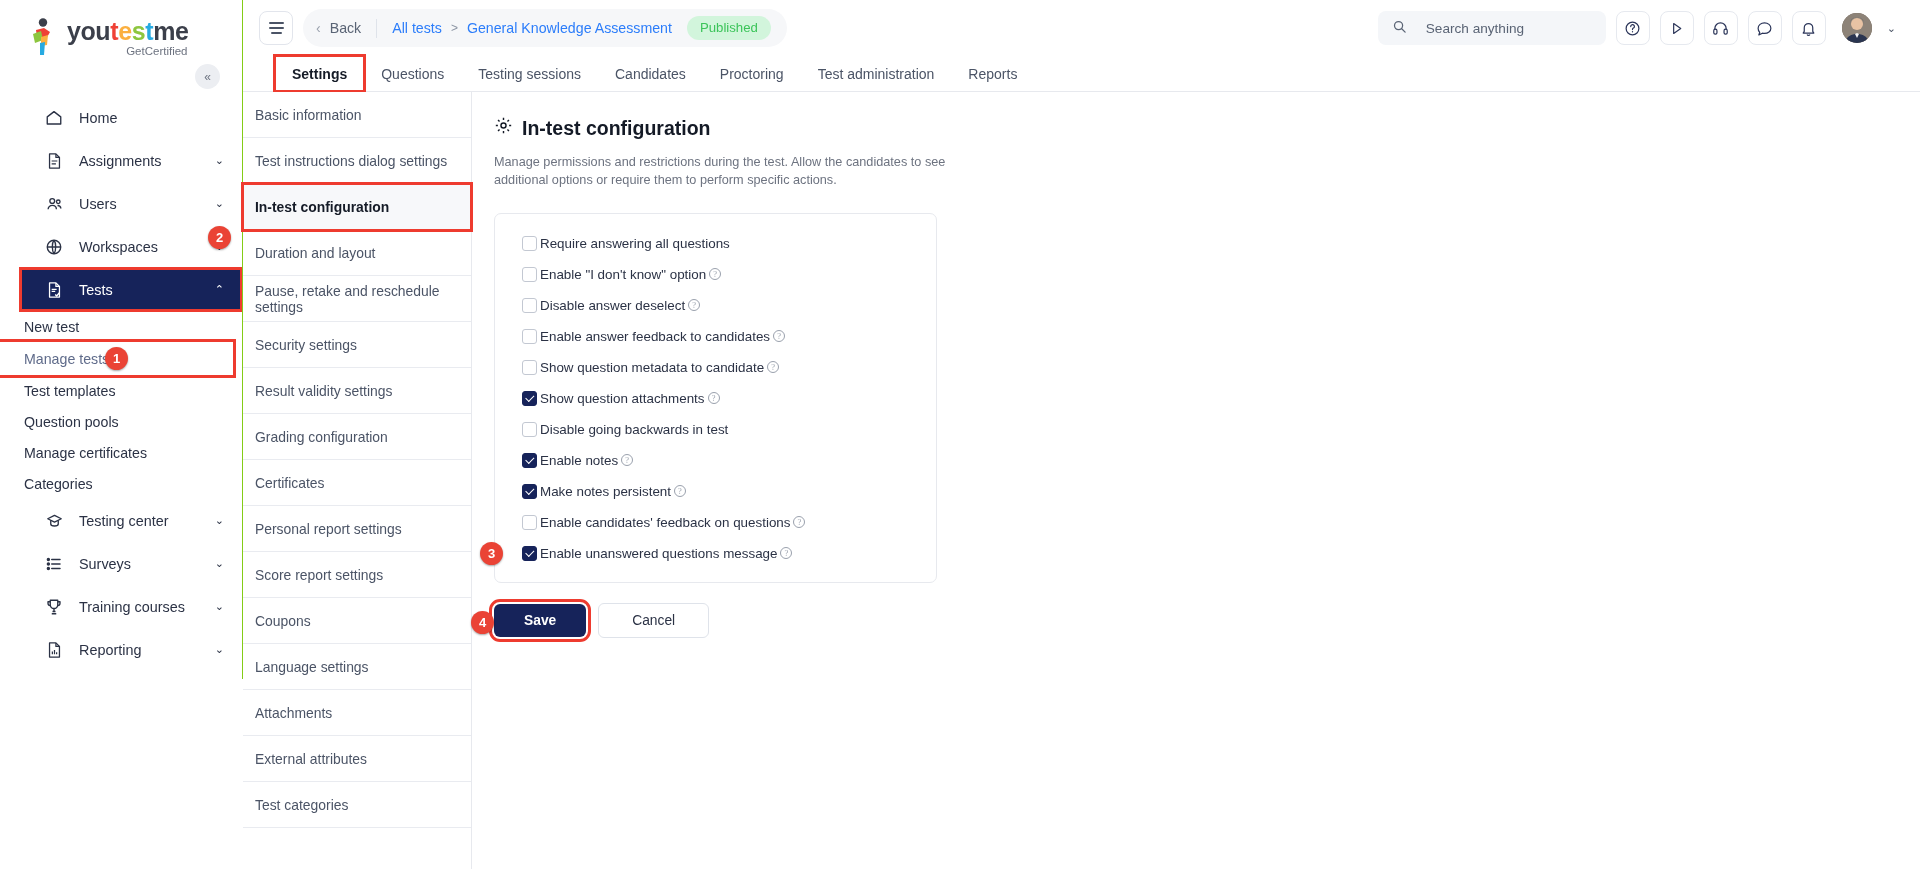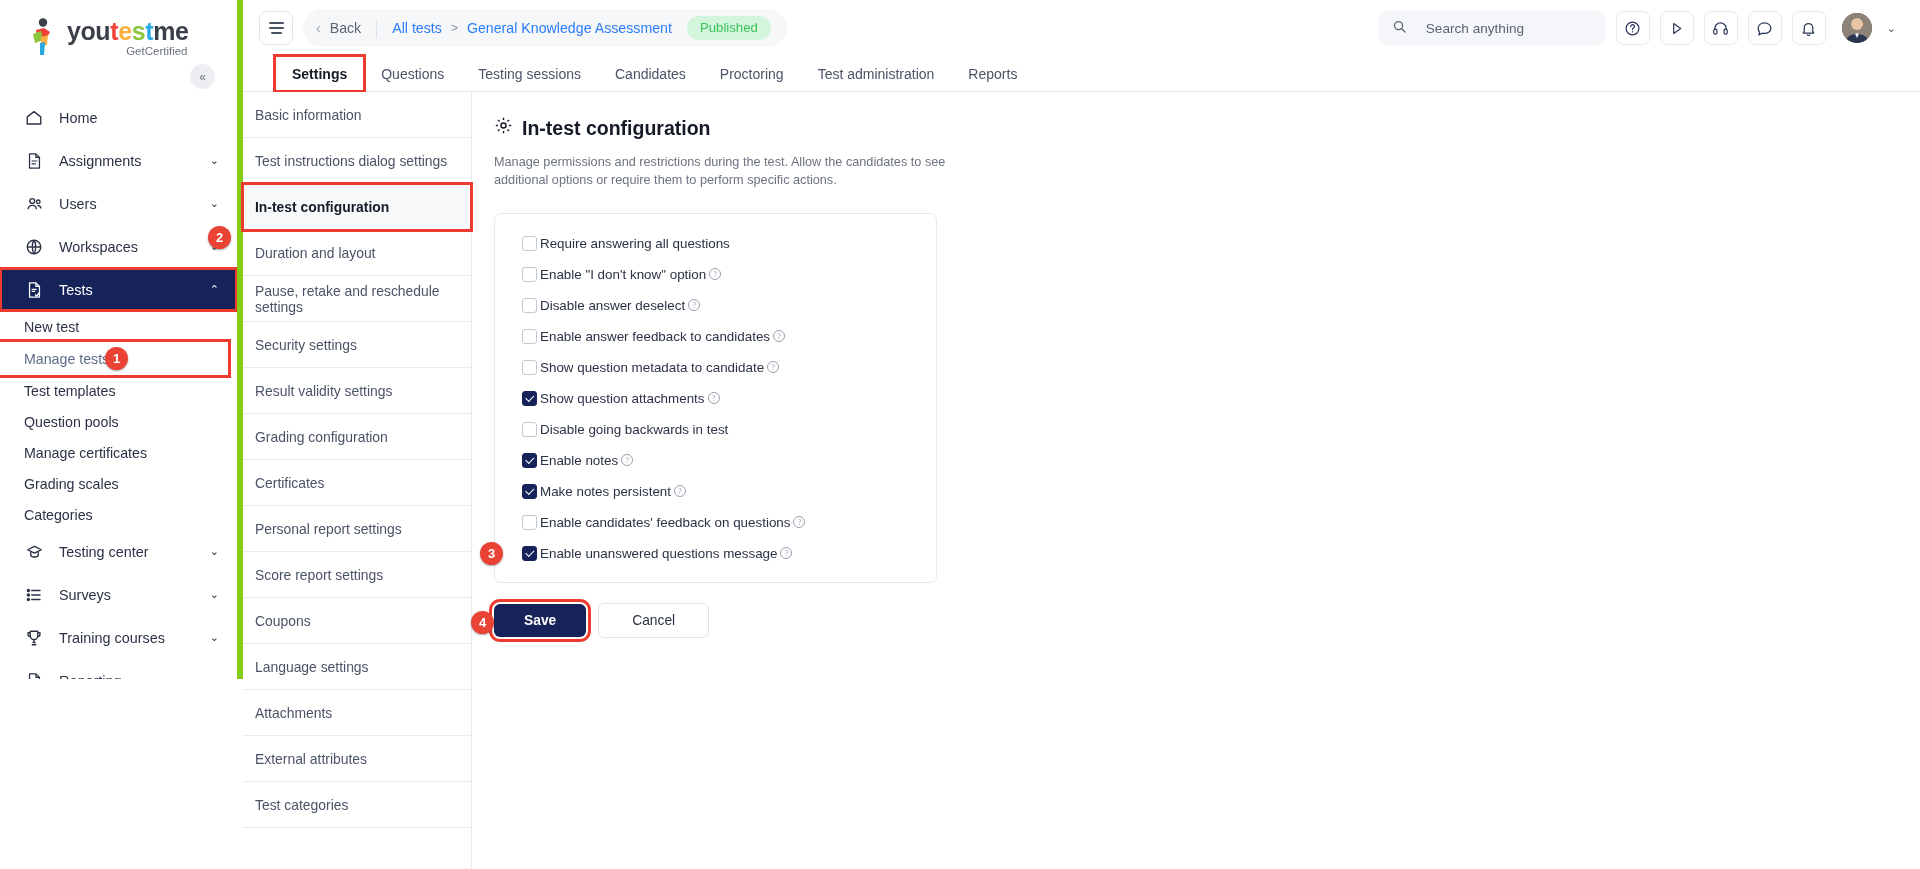--- a/index.html
+++ b/index.html
@@ -8,21 +8,21 @@
     font-family: "Liberation Sans", sans-serif;
     background: #ffffff;
     overflow: hidden;
   }
   .app { display: flex; width: 1920px; height: 869px; }
 
   
   .sidebar {
     width: 243px; min-width: 243px; height: 679px;
     background: #ffffff;
-    border-right: 6px solid #84cc16;
+    border-right: 1px solid #84cc16;
     position: relative;
     overflow: hidden;
   }
   .logo-wrap { padding: 18px 0 0 30px; height: 70px; }
   .logo { display: flex; align-items: flex-start; gap: 7px; }
   .logo-mark { width: 30px; height: 38px; position: relative; flex: none; }
   .logo-text-col { display: flex; flex-direction: column; }
   .logo-text {
     font-size: 25px; font-weight: bold; letter-spacing: -0.4px;
     line-height: 26px; white-space: nowrap;
@@ -43,20 +43,21 @@
     background: #eceef2; color: #6d7380;
     display: flex; align-items: center; justify-content: center;
     font-size: 12px; cursor: pointer;
   }
   .nav { margin-top: 26px; }
   .nav-item {
     display: flex; align-items: center; gap: 15px;
     height: 43px; padding: 0 18px 0 24px;
     color: #2b3245; font-size: 14.4px; cursor: pointer;
     position: relative;
+    margin-left: 20px;
   }
   .nav-item .chev { margin-left: auto; color: #2b3245; font-size: 11px; }
   .nav-icon { width: 20px; height: 20px; flex: none; display: flex; align-items: center; justify-content: center; }
   .nav-item.active {
     background: #16235a; color: #ffffff;
   }
   .nav-item.active .chev { color: #ffffff; }
   .nav-item.boxed {
     outline: 3px solid #ee3b2f; outline-offset: -2px;
   }
@@ -321,23 +322,20 @@
       <div class="nav-sub">
         <span>Test templates</span>
       </div>
       <div class="nav-sub">
         <span>Question pools</span>
       </div>
       <div class="nav-sub">
         <span>Manage certificates</span>
       </div>
       <div class="nav-sub">
-        <span>Grading scales</span>
-      </div>
-      <div class="nav-sub">
         <span>Categories</span>
       </div>
 
       <div class="nav-item">
         <span class="nav-icon">
           <svg width="19" height="18" viewBox="0 0 24 24" fill="none" stroke="#2b3245" stroke-width="1.8" stroke-linejoin="round">
               <path d="M3 9l9-4.5L21 9l-9 4.5z"></path>
               <path d="M7 11v5c0 1.5 2.4 2.6 5 2.6s5-1.1 5-2.6v-5"></path>
             </svg>
         </span>

